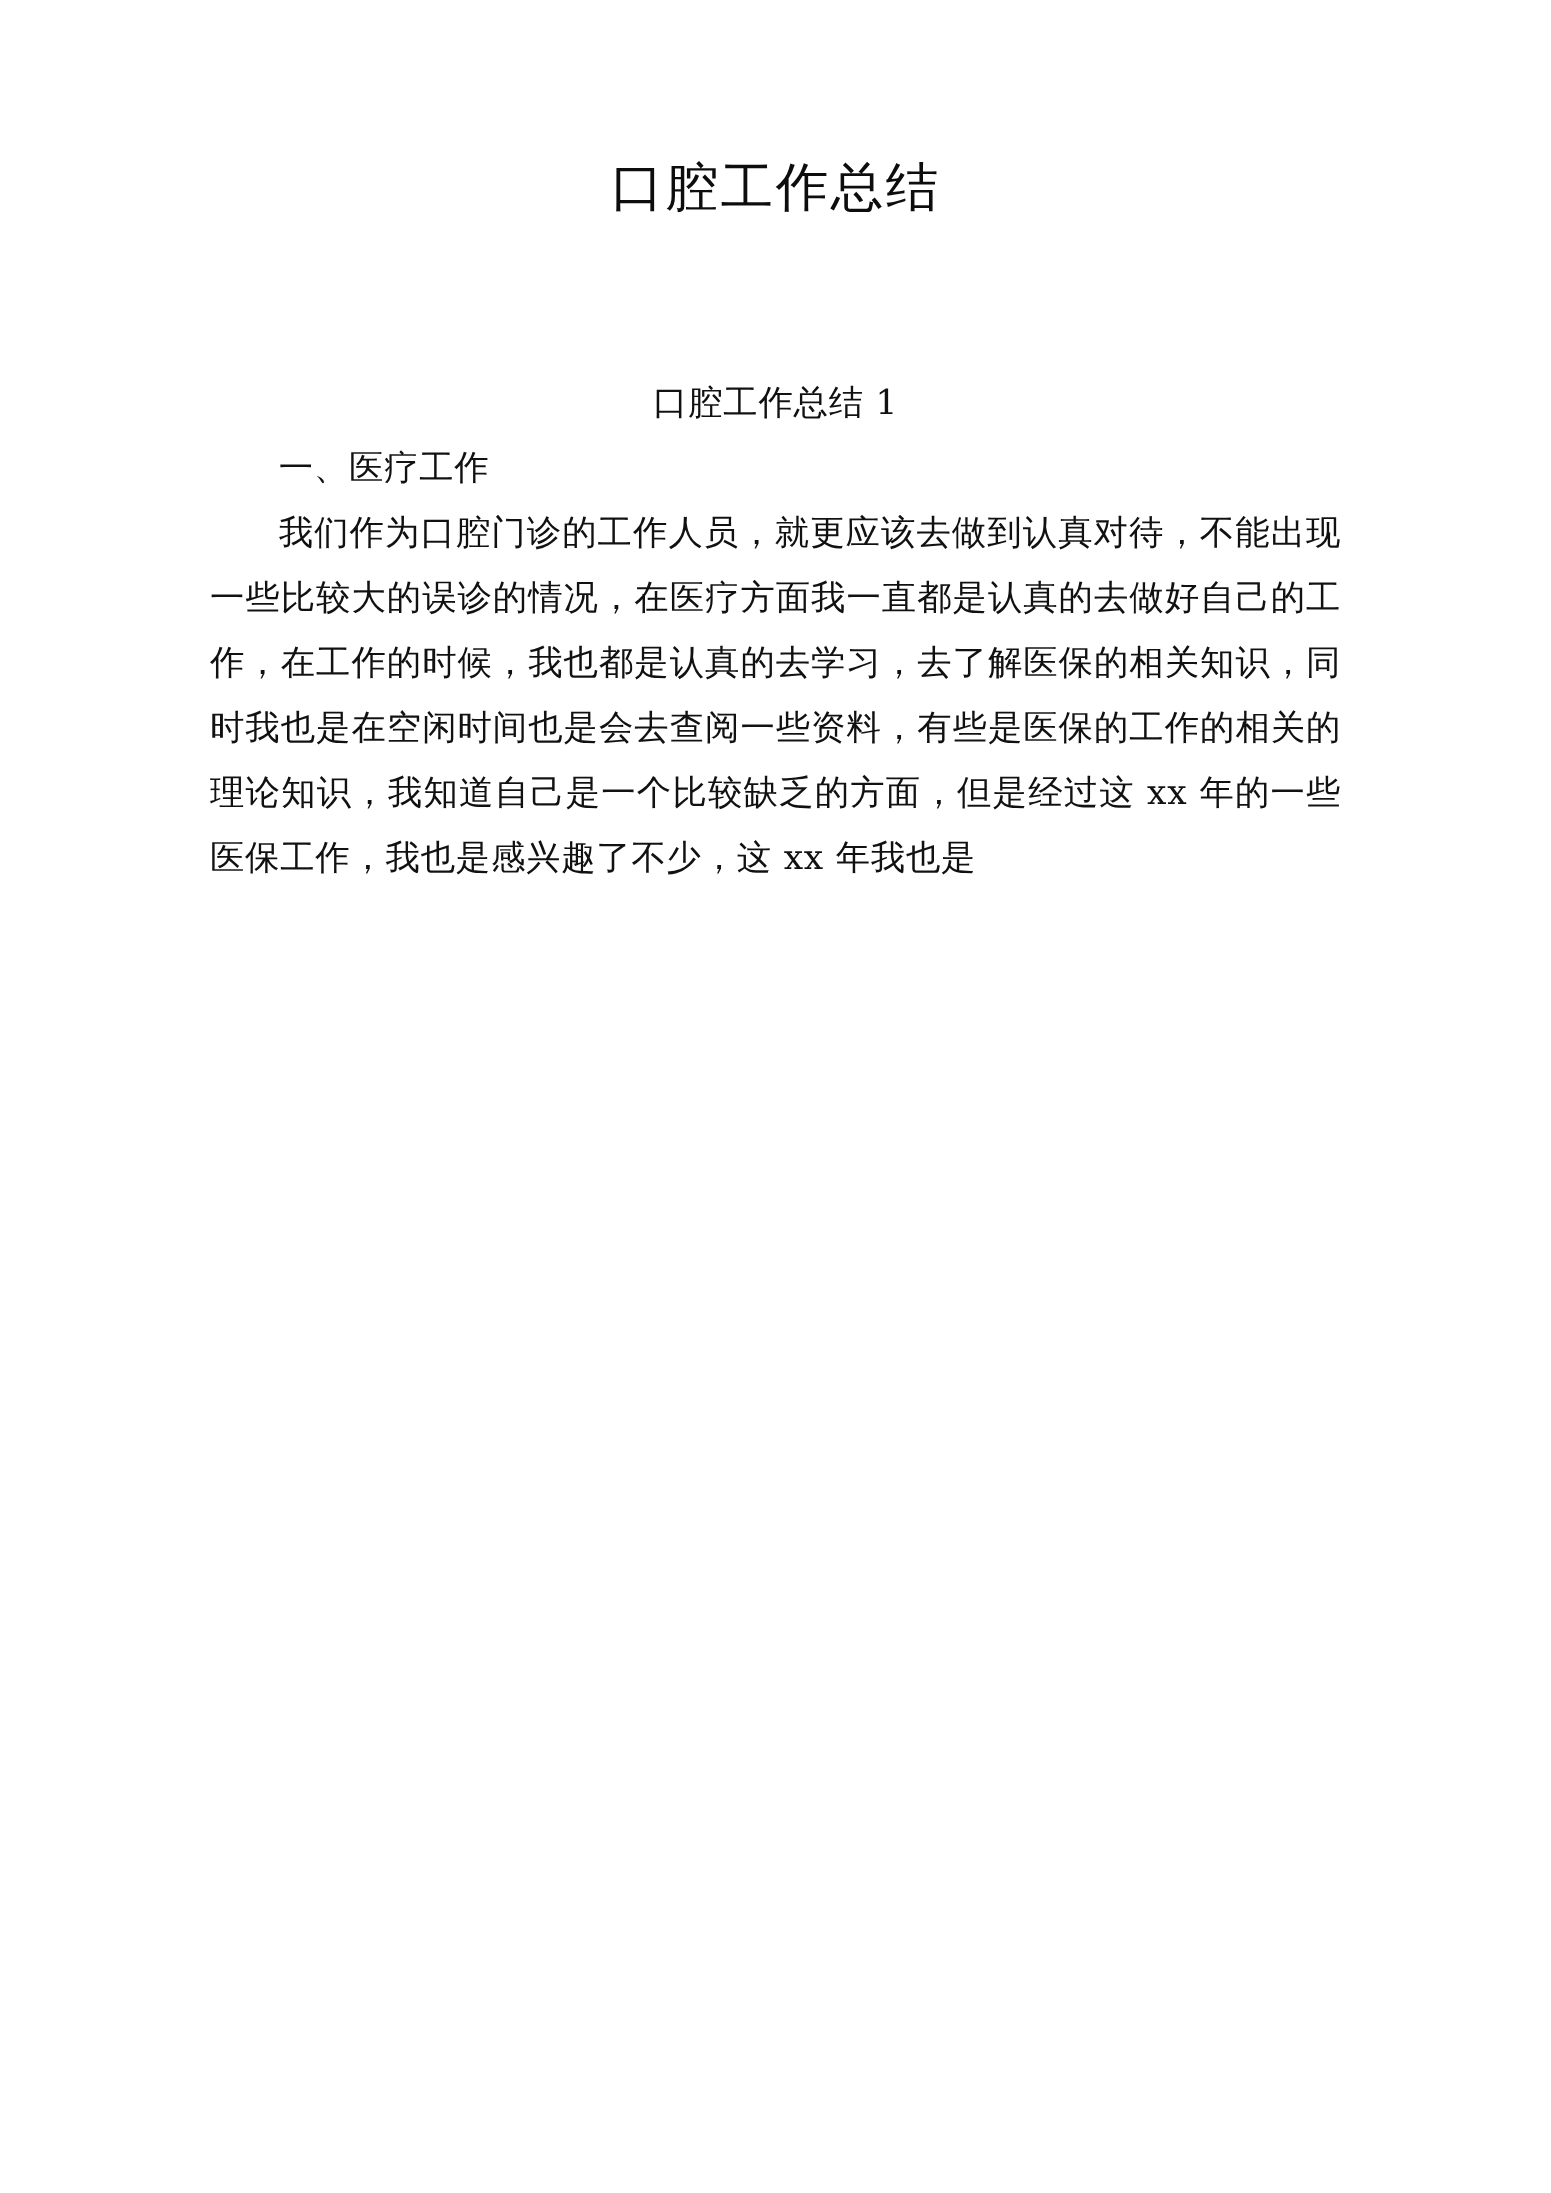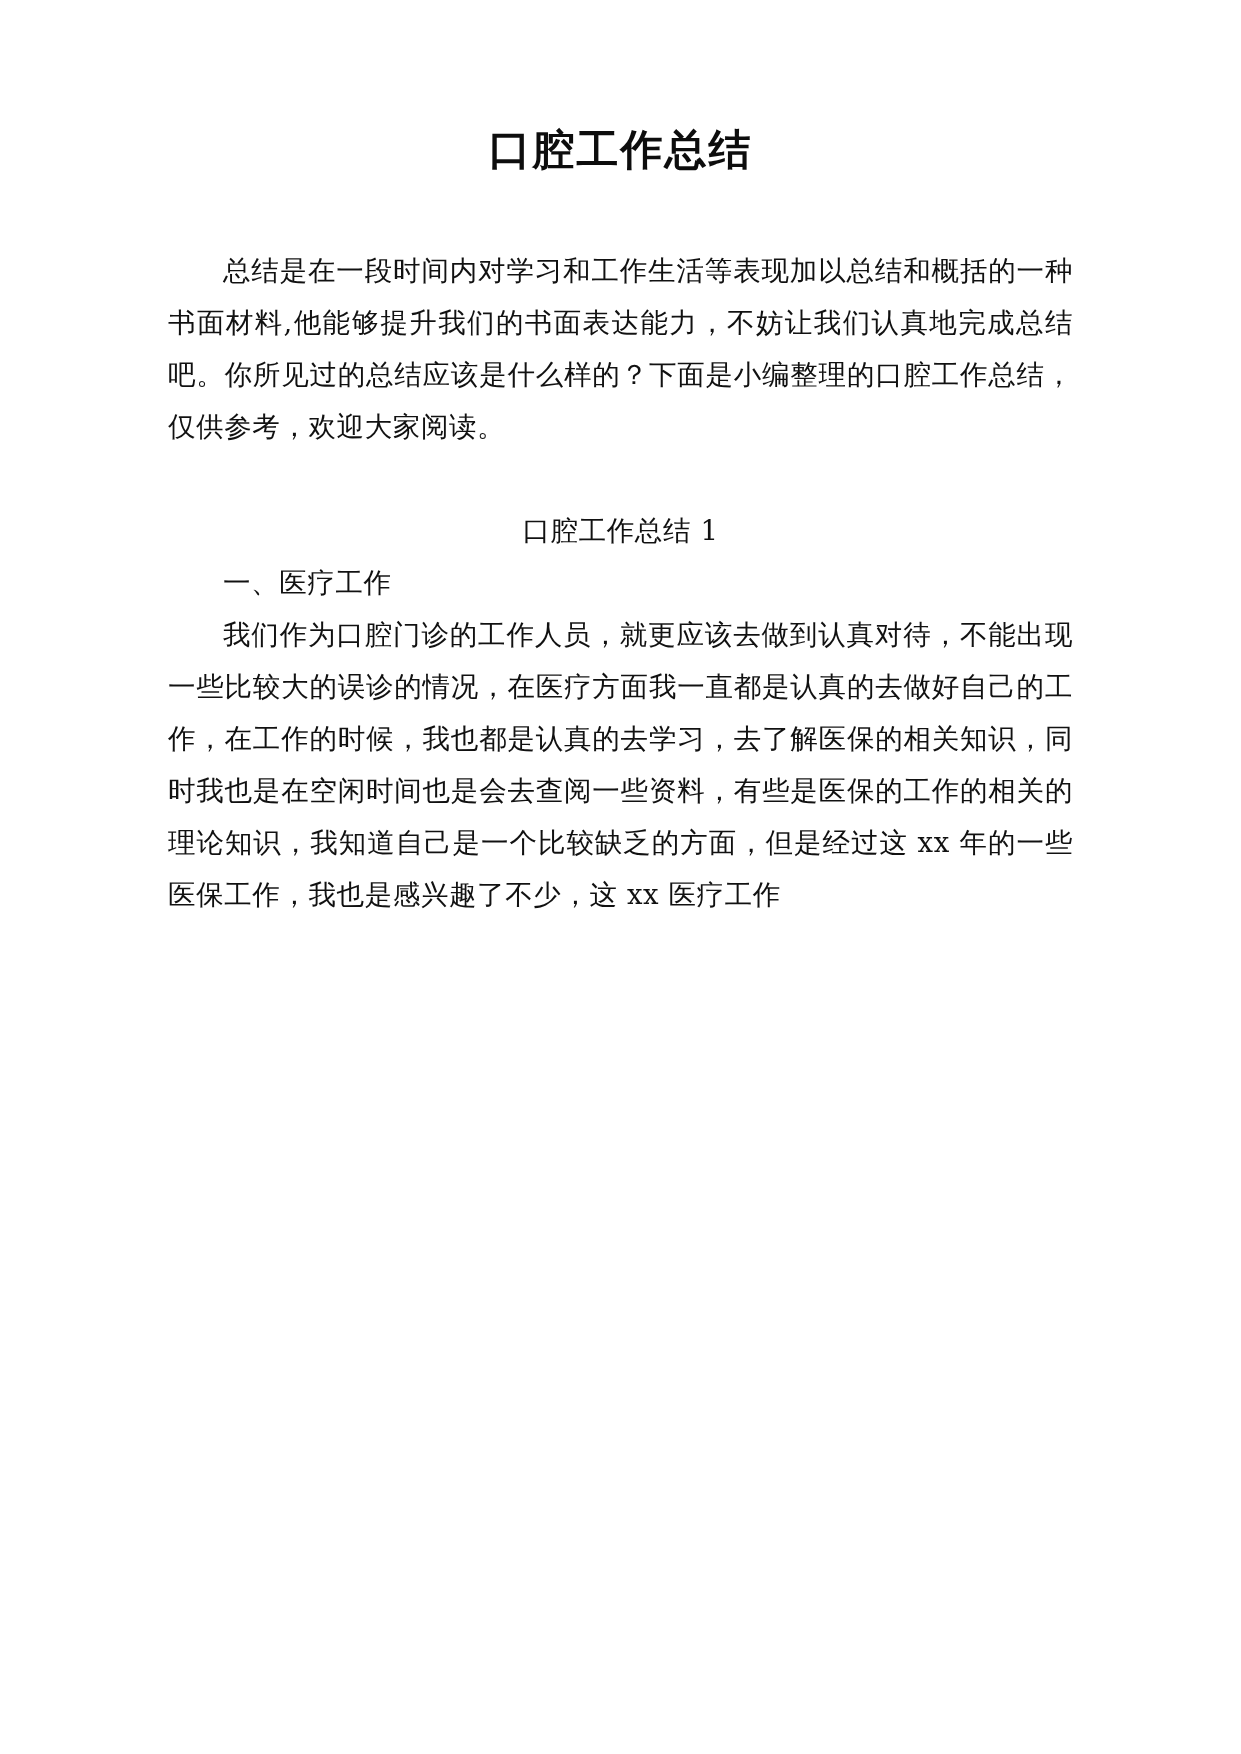--- a/index.html
+++ b/index.html
@@ -22,21 +22,21 @@
     padding: 0 168px;
     background: #ffffff;
     overflow: hidden;
   }
   .doc-title {
     margin: 0;
     padding-top: 122px;
     text-align: center;
     font-family: "DejaVu Sans", "Liberation Sans", sans-serif;
     font-size: 42px;
-    font-weight: bold;
+    font-weight: normal;
     letter-spacing: 2px;
     color: #0d0d0d;
   }
   .body-block {
     margin-top: 66px;
   }
   p.para {
     margin: 0;
     font-family: "DejaVu Serif", "Liberation Serif", serif;
     font-size: 27.5px;
@@ -62,26 +62,25 @@
 </style>
 </head>
 <body>
 
 <div class="page">
 
   <h1 class="doc-title">口腔工作总结</h1>
 
   <div class="body-block">
 
-    <p class="para indent">总结是在一段时间内对学习和工作生活等表现加以总结和概括的一种书面材料,他能够提升我们的书面表达能力，不妨让我们认真地完成总结吧。你所见过的总结应该是什么样的？下面是小编整理的口腔工作总结，仅供参考，欢迎大家阅读。</p>
 
     <div class="gap-lg"></div>
 
     <p class="heading-line">口腔工作总结 1</p>
 
 
     <p class="para indent">一、医疗工作</p>
 
-    <p class="para indent">我们作为口腔门诊的工作人员，就更应该去做到认真对待，不能出现一些比较大的误诊的情况，在医疗方面我一直都是认真的去做好自己的工作，在工作的时候，我也都是认真的去学习，去了解医保的相关知识，同时我也是在空闲时间也是会去查阅一些资料，有些是医保的工作的相关的理论知识，我知道自己是一个比较缺乏的方面，但是经过这 xx 年的一些医保工作，我也是感兴趣了不少，这 xx 医疗工作</p>
+    <p class="para indent">我们作为口腔门诊的工作人员，就更应该去做到认真对待，不能出现一些比较大的误诊的情况，在医疗方面我一直都是认真的去做好自己的工作，在工作的时候，我也都是认真的去学习，去了解医保的相关知识，同时我也是在空闲时间也是会去查阅一些资料，有些是医保的工作的相关的理论知识，我知道自己是一个比较缺乏的方面，但是经过这 xx 年的一些医保工作，我也是感兴趣了不少，这 xx 年我也是</p>
 
   </div>
 
 </div>
 
 </body></html>

